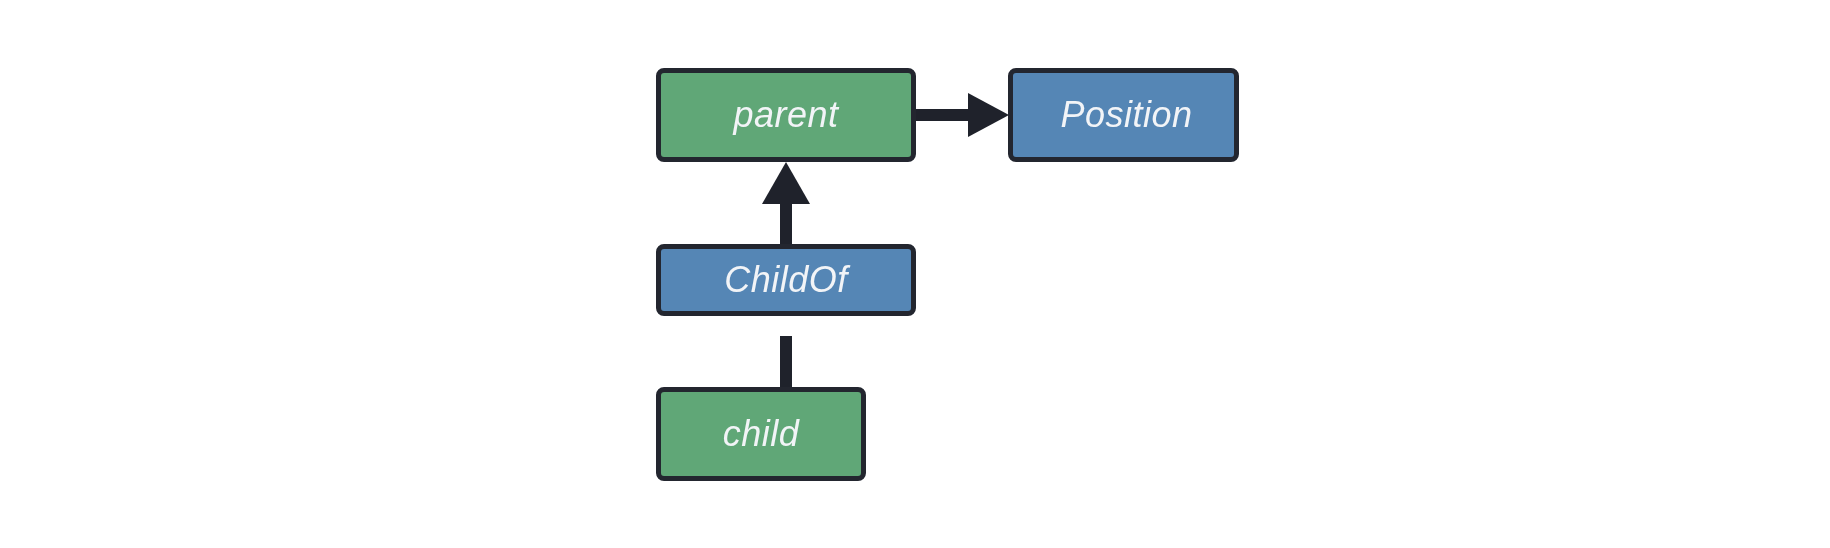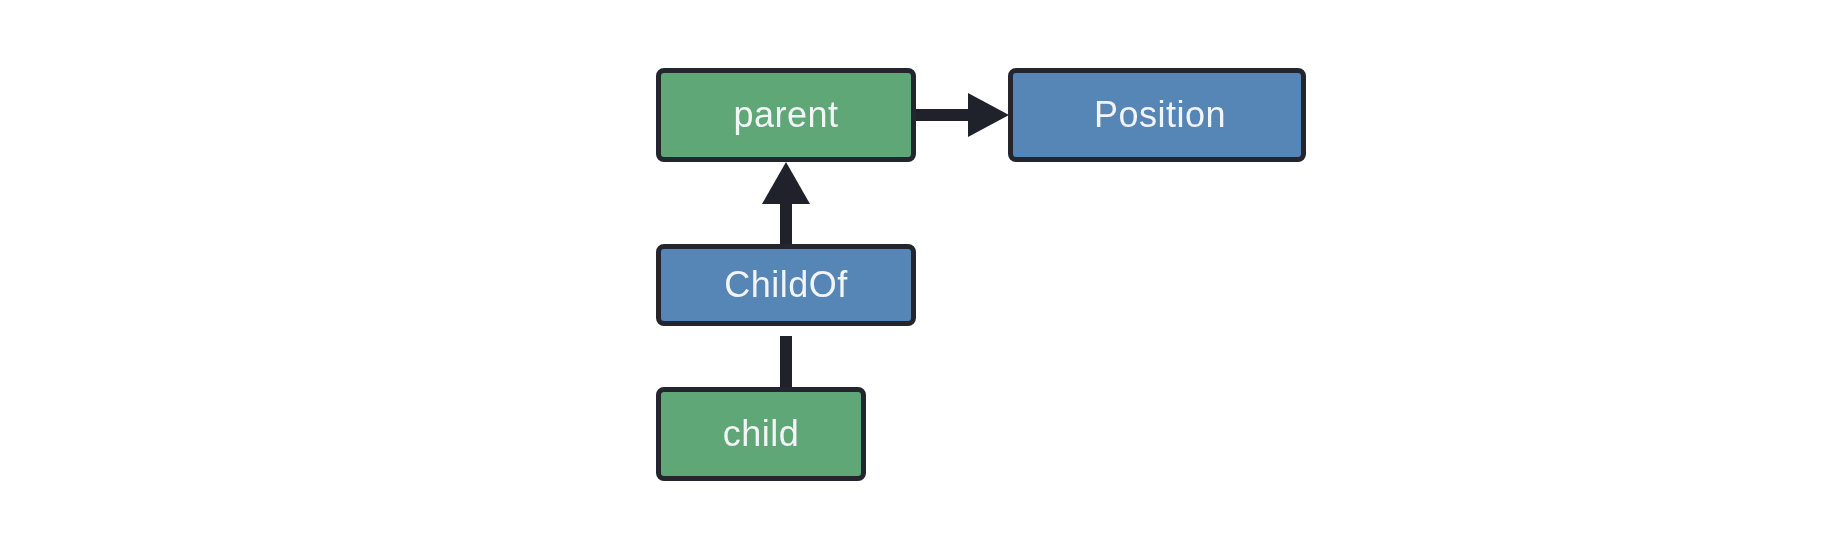--- a/index.html
+++ b/index.html
@@ -27,20 +27,21 @@
     stroke: none;
   }
   .node {
     position: absolute;
     box-sizing: border-box;
     border: 5px solid var(--border, #23262f);
     border-radius: 8px;
     display: flex;
     align-items: center;
     justify-content: center;
+    font-style: italic;
   }
   .node.entity   { background: var(--entity, #60a777); }
   .node.component{ background: var(--component, #5586b5); }
   .node-label {
     color: var(--text, #f2f4f7);
     font-size: 36px;
     font-weight: 400;
     letter-spacing: 0.5px;
     user-select: none;
   }
@@ -64,25 +65,25 @@
 
     <g>
       <rect class="edge-shape" x="780" y="336" width="12" height="53"></rect>
     </g>
   </svg>
 
   <div class="node entity" style="left:656px; top:68px; width:260px; height:94px;">
     <span class="node-label">parent</span>
   </div>
 
-  <div class="node component" style="left:1008px; top:68px; width:298px; height:94px;padding-left:6px;">
+  <div class="node component" style="left:1008px; top:68px; width:231px; height:94px;padding-left:6px;">
     <span class="node-label">Position</span>
   </div>
 
-  <div class="node component" style="left:656px; top:244px; width:260px; height:82px;">
+  <div class="node component" style="left:656px; top:244px; width:260px; height:72px;">
     <span class="node-label">ChildOf</span>
   </div>
 
   <div class="node entity" style="left:656px; top:387px; width:210px; height:94px;">
     <span class="node-label">child</span>
   </div>
 
 </div>
 
 </body></html>

